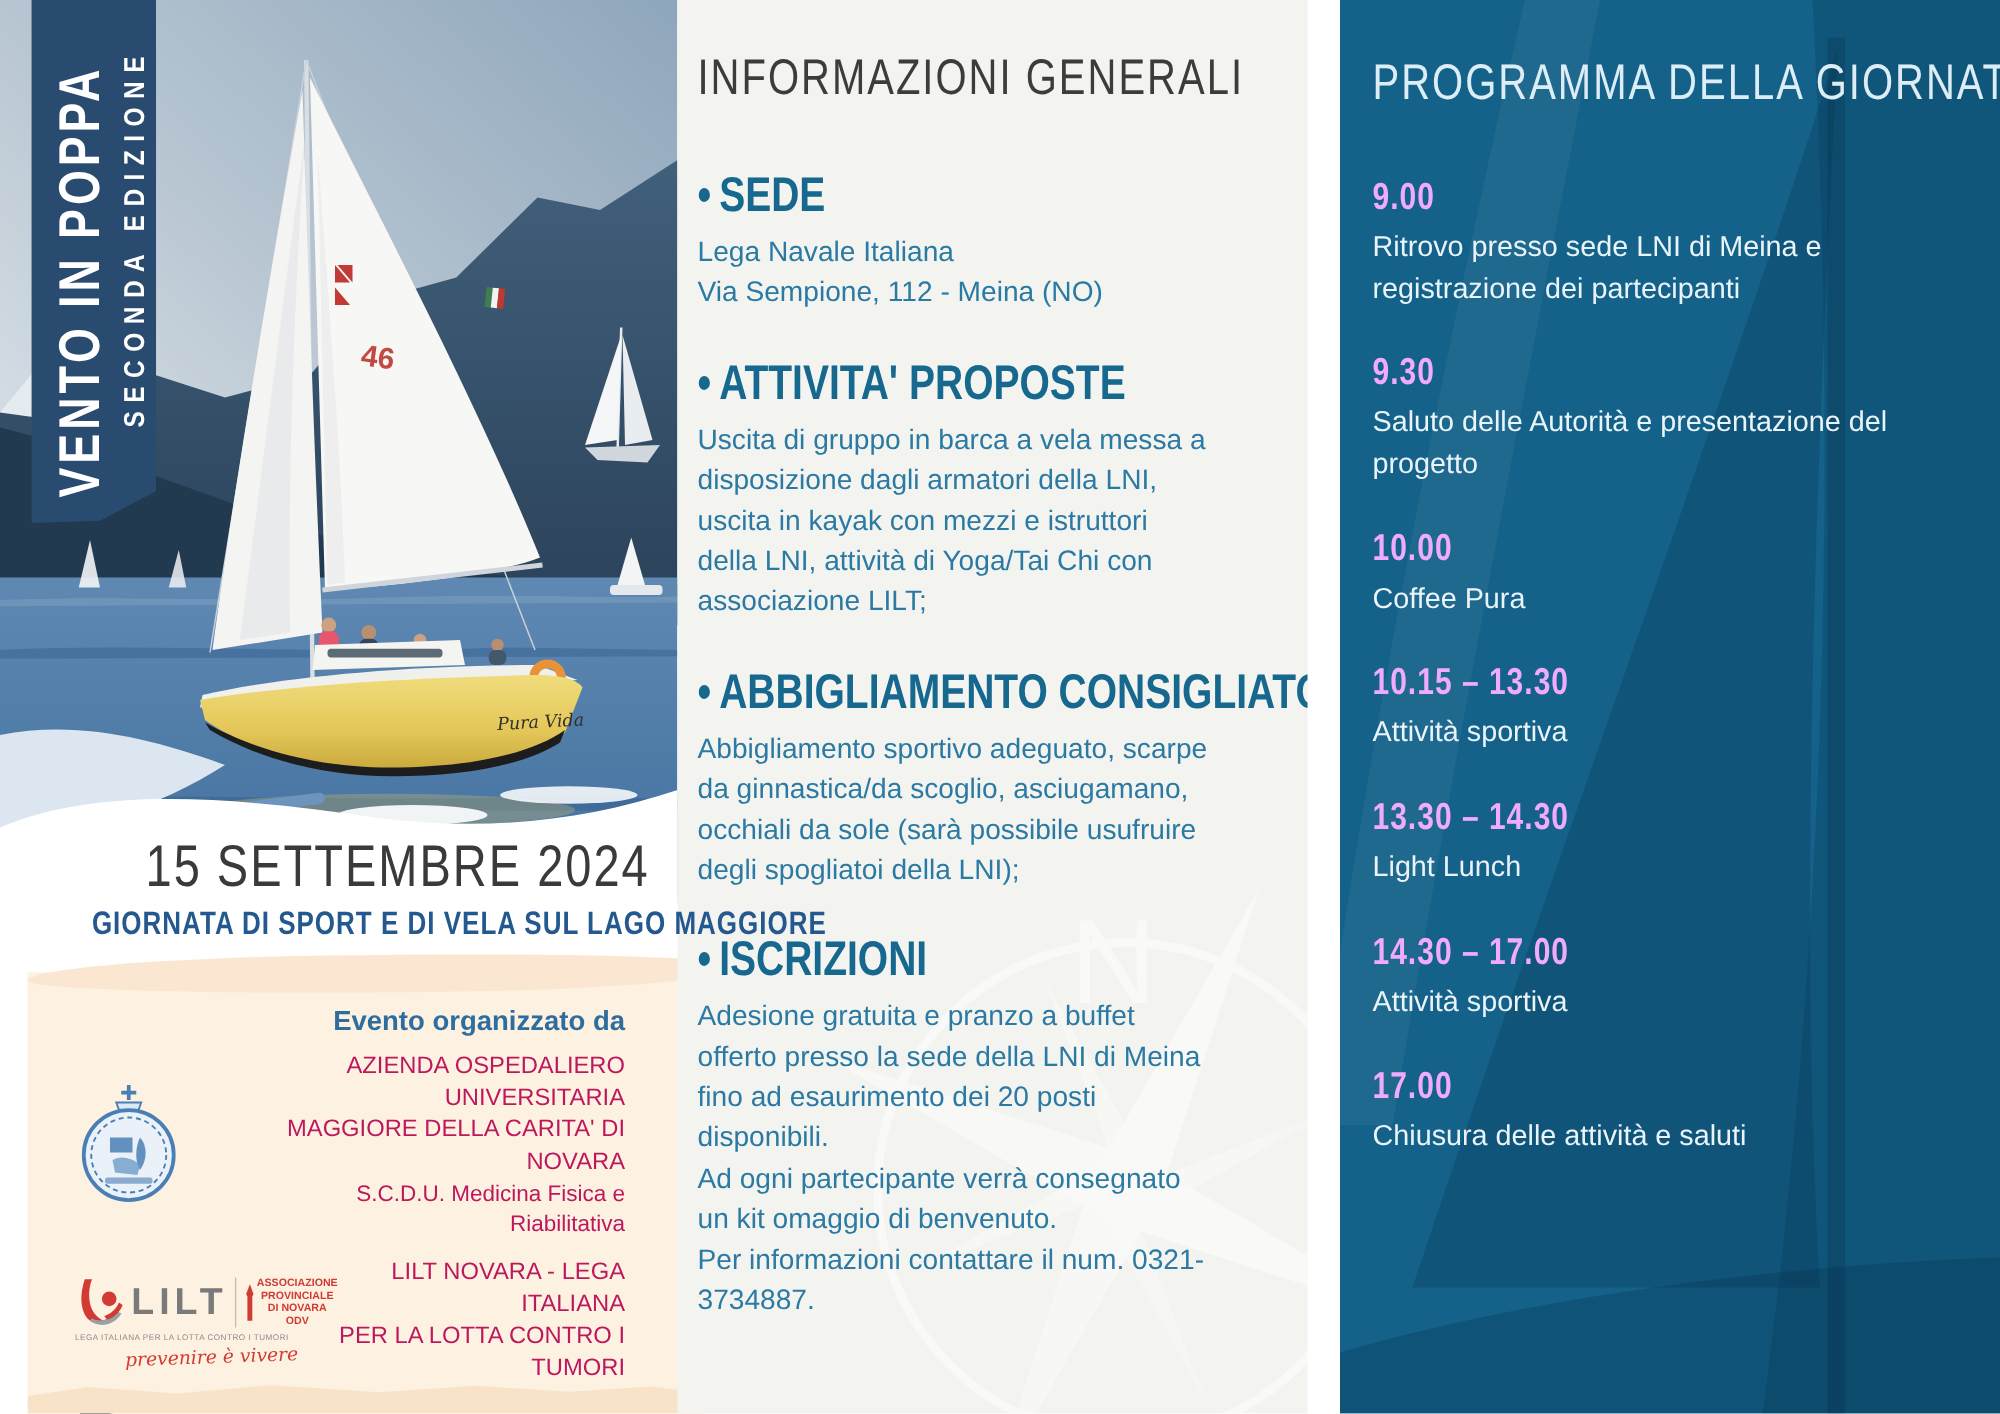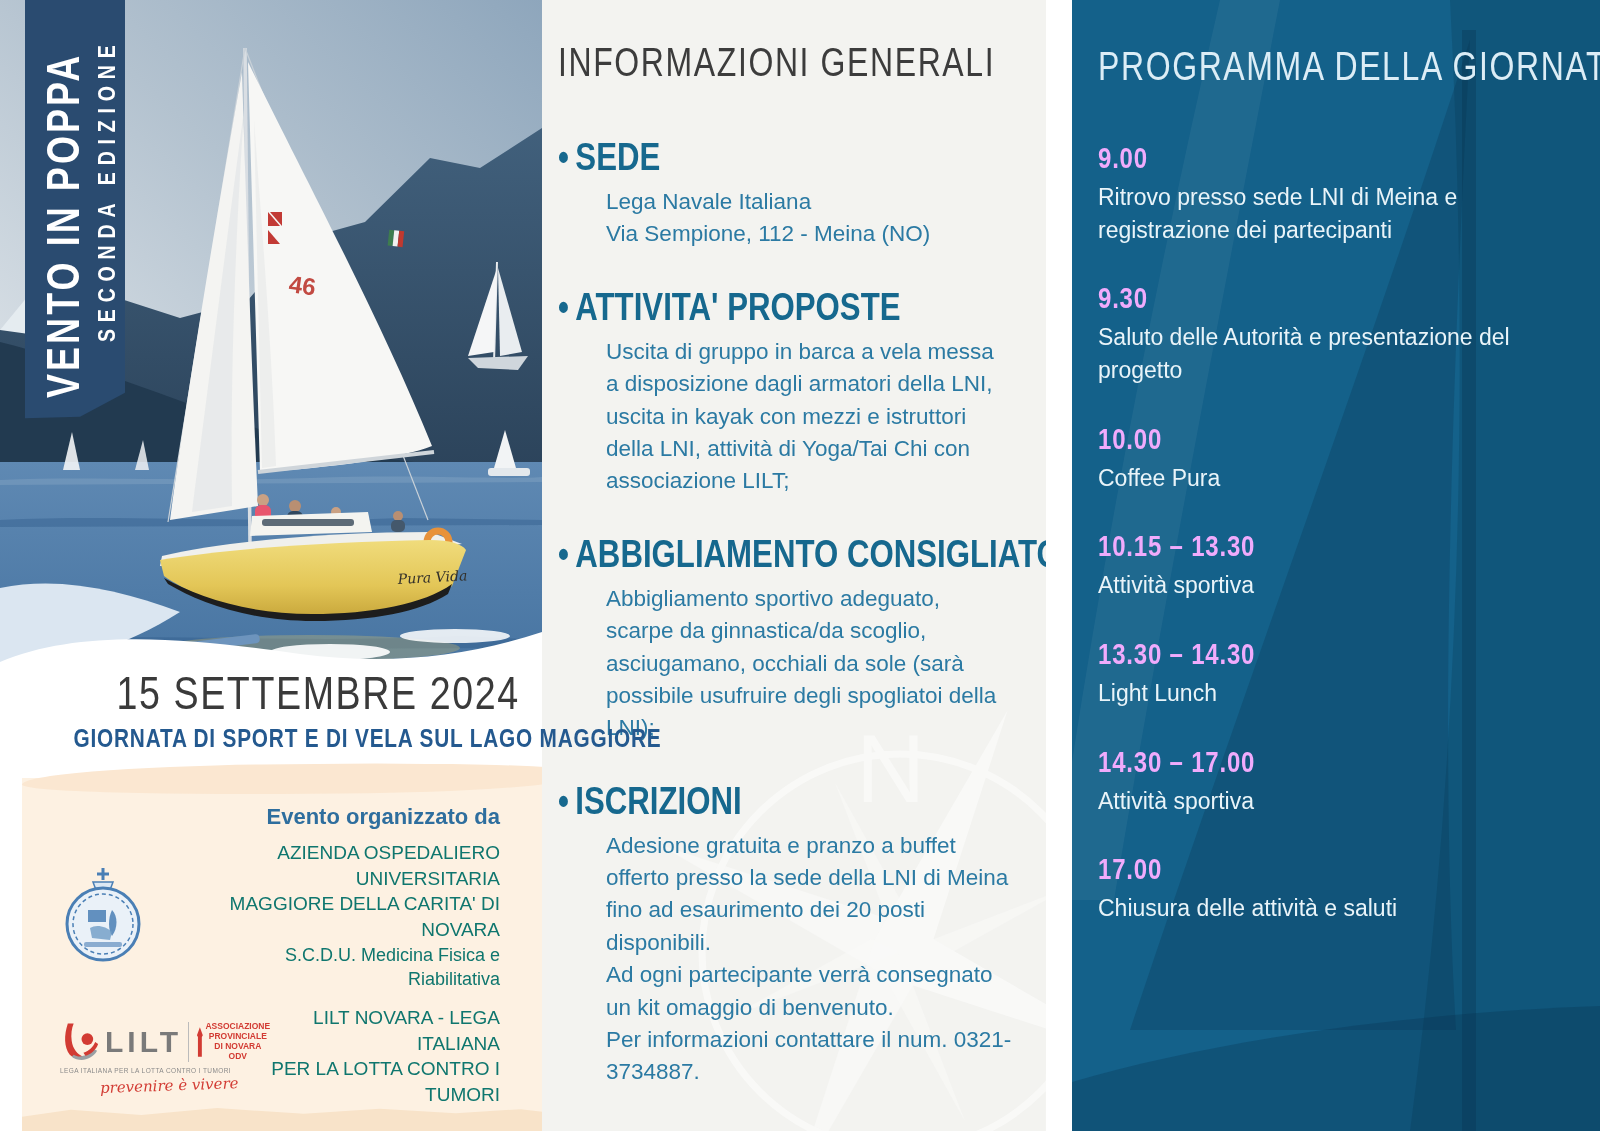--- a/index.html
+++ b/index.html
@@ -28,41 +28,41 @@
 
   .org-area{position:absolute;left:0;top:778px;width:542px;height:353px;background:#fdf1e2;margin-left:22px;}
   .org-brush{position:absolute;left:0;top:-14px;width:560px;height:30px;background:#fbe7d1;
              border-radius:45% 55% 40% 60%/60% 40% 55% 45%;transform:rotate(-0.7deg);}
   .org-bottom{position:absolute;left:0;bottom:0;width:542px;height:26px;background:#f8e3c9;
               clip-path:polygon(0 45%,9% 18%,22% 38%,36% 12%,52% 34%,66% 14%,80% 32%,92% 16%,100% 36%,100% 100%,0 100%);}
   .org-heading{position:absolute;right:64px;top:26px;font-size:22px;font-weight:bold;color:#2e6e9e;}
   .org-rows{position:absolute;left:0;top:62px;width:542px;}
   .org-row{display:flex;align-items:center;padding-left:38px;padding-right:64px;margin-bottom:14px;}
   .org-logo{flex:0 0 150px;display:flex;align-items:center;}
-  .org-text{flex:1;text-align:right;color:#0f766e;font-size:19px;line-height:1.35;}
+  .org-text{flex:1;text-align:right;color:#be185d;font-size:19px;line-height:1.35;}
   .org-text .sub{font-size:18px;text-align:right;}
 
   
   .lilt{display:flex;flex-direction:column;}
   .lilt-top{display:flex;align-items:center;text-align:center;}
   .lilt-word{font-size:30px;font-weight:bold;color:#7a7a7a;letter-spacing:4px;margin-left:2px;}
   .lilt-div{width:1px;height:40px;background:#bbb;margin:0 6px;}
   .lilt-assoc{font-size:8.5px;line-height:1.15;color:#d23b33;font-weight:bold;white-space:pre-line;}
   .lilt-tiny{font-size:6.5px;color:#8a8a8a;letter-spacing:.4px;margin-top:2px;}
   .lilt-script{font-size:15px;color:#d23b33;font-style:italic;font-family:"DejaVu Serif",serif;
                margin-top:2px;margin-left:40px;transform:rotate(-2deg);}
 
   
   .panel-mid{position:absolute;left:542px;top:0;width:504px;height:1131px;background:#f3f3f0;
              box-sizing:border-box;padding:40px 34px 0 16px;overflow:hidden;z-index:1;}
   .mid-title{font-size:40px;font-weight:300;color:#3c3c3c;letter-spacing:2px;margin-bottom:50px;}
   .sec{margin-bottom:34px;position:relative;z-index:2;}
   .sec-title{font-size:39px;font-weight:bold;color:#16688e;margin-bottom:7px;}
   .sec-title .bullet{margin-right:8px;}
-  .sec-body{font-size:22.5px;color:#2b7aa3;line-height:1.44;max-width:412px;margin-left:48px;}
+  .sec-body{font-size:22.5px;color:#2b7aa3;line-height:1.44;max-width:412px;}
   .compass{position:absolute;left:78px;top:672px;opacity:.5;z-index:0;}
 
   .gutter{position:absolute;left:1046px;top:0;width:26px;height:1131px;background:#fff;}
 
   
   .panel-right{position:absolute;left:1072px;top:0;width:528px;height:1131px;background:#14618a;
                box-sizing:border-box;padding:44px 30px 0 26px;overflow:hidden;}
   .sails{position:absolute;left:0;top:0;z-index:0;}
   .right-title{position:relative;z-index:2;font-size:40px;font-weight:300;color:#dcedf6;
                letter-spacing:2px;margin-bottom:52px;}

